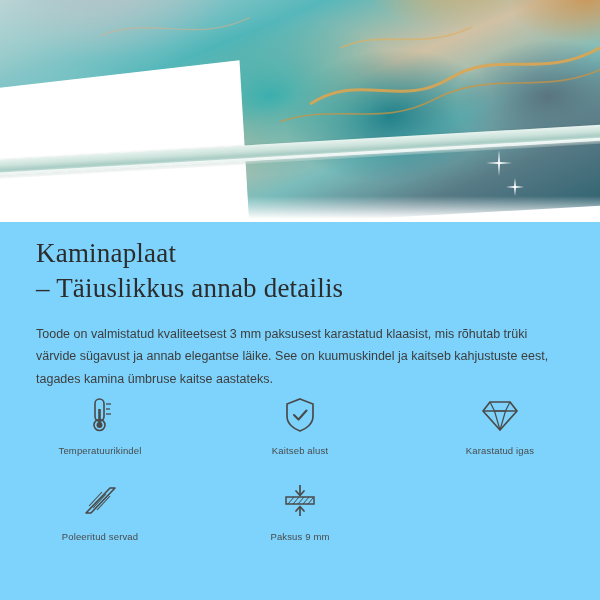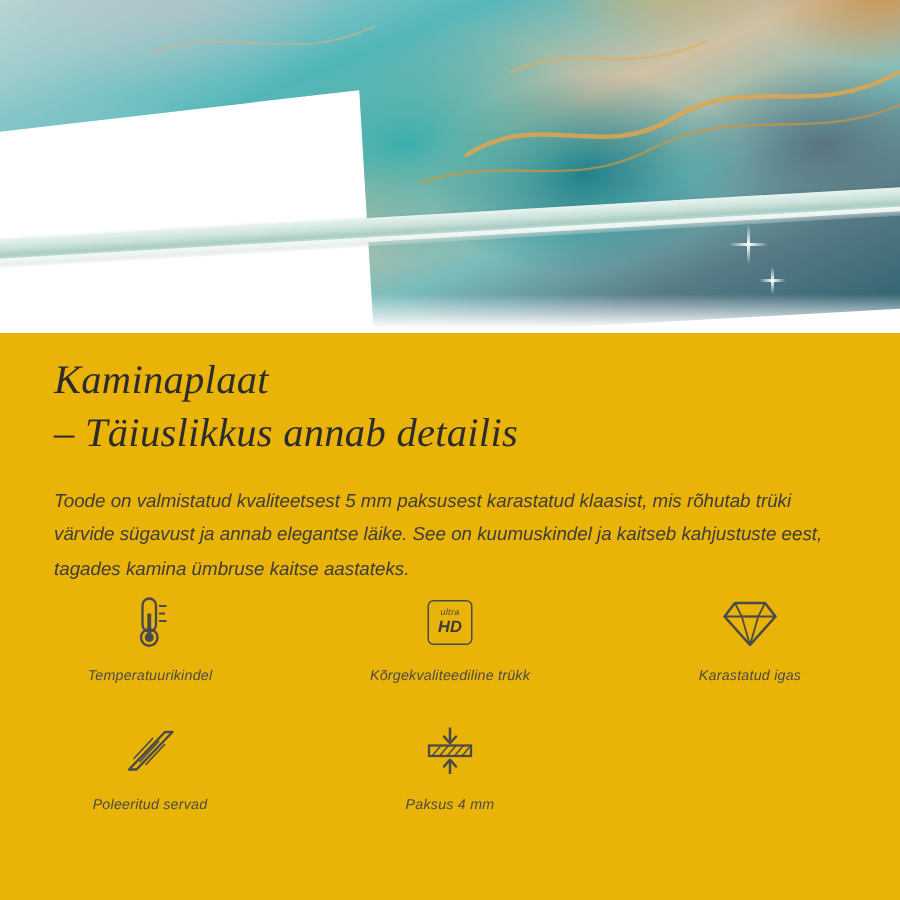--- a/index.html
+++ b/index.html
@@ -7,22 +7,21 @@
     margin: 0; padding: 0;
     width: 600px; height: 600px;
     background: #ffffff;
     font-family: "Liberation Sans", sans-serif;
     overflow: hidden;
   }
   .page {
     position: relative;
     width: 600px;
     height: 600px;
-    background: #eab308;
-    font-style: italic;
+    background: #7dd3fc;
   }
 
   
   .hero {
     position: relative;
     width: 600px;
     height: 222px;
     overflow: hidden;
     background: #ffffff;
   }
@@ -198,50 +197,50 @@
     <span class="sparkle s1"></span>
     <span class="sparkle s2"></span>
     <div class="hero-fade-bottom"></div>
   </div>
 
   <div class="content">
     <h1 class="headline">
       <span>Kaminaplaat</span>
       <span class="line2">– Täiuslikkus annab detailis</span>
     </h1>
-    <p class="body-copy">Toode on valmistatud kvaliteetsest 5 mm paksusest karastatud klaasist, mis rõhutab trüki värvide sügavust ja annab elegantse läike. See on kuumuskindel ja kaitseb kahjustuste eest, tagades kamina ümbruse kaitse aastateks.</p>
+    <p class="body-copy">Toode on valmistatud kvaliteetsest 3 mm paksusest karastatud klaasist, mis rõhutab trüki värvide sügavust ja annab elegantse läike. See on kuumuskindel ja kaitseb kahjustuste eest, tagades kamina ümbruse kaitse aastateks.</p>
   </div>
 
   <div class="features">
 
     <div class="feature">
       <div class="feature-icon">
         <svg width="34" height="40" viewBox="0 0 34 40">
           <rect x="12" y="4" width="9" height="22" rx="4.5" fill="none" stroke="#4a4a4a" stroke-width="1.6"></rect>
           <circle cx="16.5" cy="30" r="5.5" fill="none" stroke="#4a4a4a" stroke-width="1.6"></circle>
           <circle cx="16.5" cy="30" r="3" fill="#4a4a4a"></circle>
           <rect x="15.2" y="14" width="2.6" height="14" fill="#4a4a4a"></rect>
           <line x1="23" y1="9" x2="28" y2="9" stroke="#4a4a4a" stroke-width="1.3"></line>
           <line x1="23" y1="14" x2="27" y2="14" stroke="#4a4a4a" stroke-width="1.3"></line>
           <line x1="23" y1="19" x2="28" y2="19" stroke="#4a4a4a" stroke-width="1.3"></line>
         </svg>
       </div>
       <div class="feature-label">Temperatuurikindel</div>
     </div>
 
-    <div class="feature">
-      <div class="feature-icon">
-        <div class="ultrahd">
-          <span class="u1">ultra</span>
-          <span class="u2">HD</span>
-        </div>
-      </div>
-      <div class="feature-label">Kõrgekvaliteediline trükk</div>
-    </div>
-
+
+    <div class="feature">
+      <div class="feature-icon">
+        <svg width="34" height="40" viewBox="0 0 34 40">
+          <path d="M17 4 L30 9 V21 C30 29 23 34 17 36 C11 34 4 29 4 21 V9 Z" fill="none" stroke="#4a4a4a" stroke-width="1.7"></path>
+          <path d="M11 20 L15.5 24.5 L23.5 15.5" fill="none" stroke="#4a4a4a" stroke-width="2.1" stroke-linecap="round" stroke-linejoin="round"></path>
+        </svg>
+      </div>
+      <div class="feature-label">Kaitseb alust</div>
+    </div>
 
     <div class="feature">
       <div class="feature-icon">
         <svg width="38" height="36" viewBox="0 0 38 36">
           <path d="M9 5 H29 L36 14 L19 33 L2 14 Z" fill="none" stroke="#4a4a4a" stroke-width="1.7" stroke-linejoin="round"></path>
           <path d="M2 14 H36" stroke="#4a4a4a" stroke-width="1.3"></path>
           <path d="M9 5 L13.5 14 L19 33" stroke="#4a4a4a" stroke-width="1.2" fill="none"></path>
           <path d="M29 5 L24.5 14 L19 33" stroke="#4a4a4a" stroke-width="1.2" fill="none"></path>
           <path d="M13.5 14 H24.5" stroke="#4a4a4a" stroke-width="1.1"></path>
         </svg>
@@ -269,17 +268,17 @@
           <rect x="5" y="15" width="28" height="7" fill="none" stroke="#4a4a4a" stroke-width="1.5"></rect>
           <line x1="7" y1="22" x2="13" y2="15" stroke="#4a4a4a" stroke-width="1"></line>
           <line x1="12" y1="22" x2="18" y2="15" stroke="#4a4a4a" stroke-width="1"></line>
           <line x1="17" y1="22" x2="23" y2="15" stroke="#4a4a4a" stroke-width="1"></line>
           <line x1="22" y1="22" x2="28" y2="15" stroke="#4a4a4a" stroke-width="1"></line>
           <line x1="27" y1="22" x2="32" y2="16" stroke="#4a4a4a" stroke-width="1"></line>
           <path d="M15 29 L19 24.5 L23 29" fill="none" stroke="#4a4a4a" stroke-width="1.7" stroke-linecap="round" stroke-linejoin="round"></path>
           <line x1="19" y1="25" x2="19" y2="34" stroke="#4a4a4a" stroke-width="1.7"></line>
         </svg>
       </div>
-      <div class="feature-label">Paksus 4 mm</div>
+      <div class="feature-label">Paksus 9 mm</div>
     </div>
 
   </div>
 </div>
 
 </body></html>

